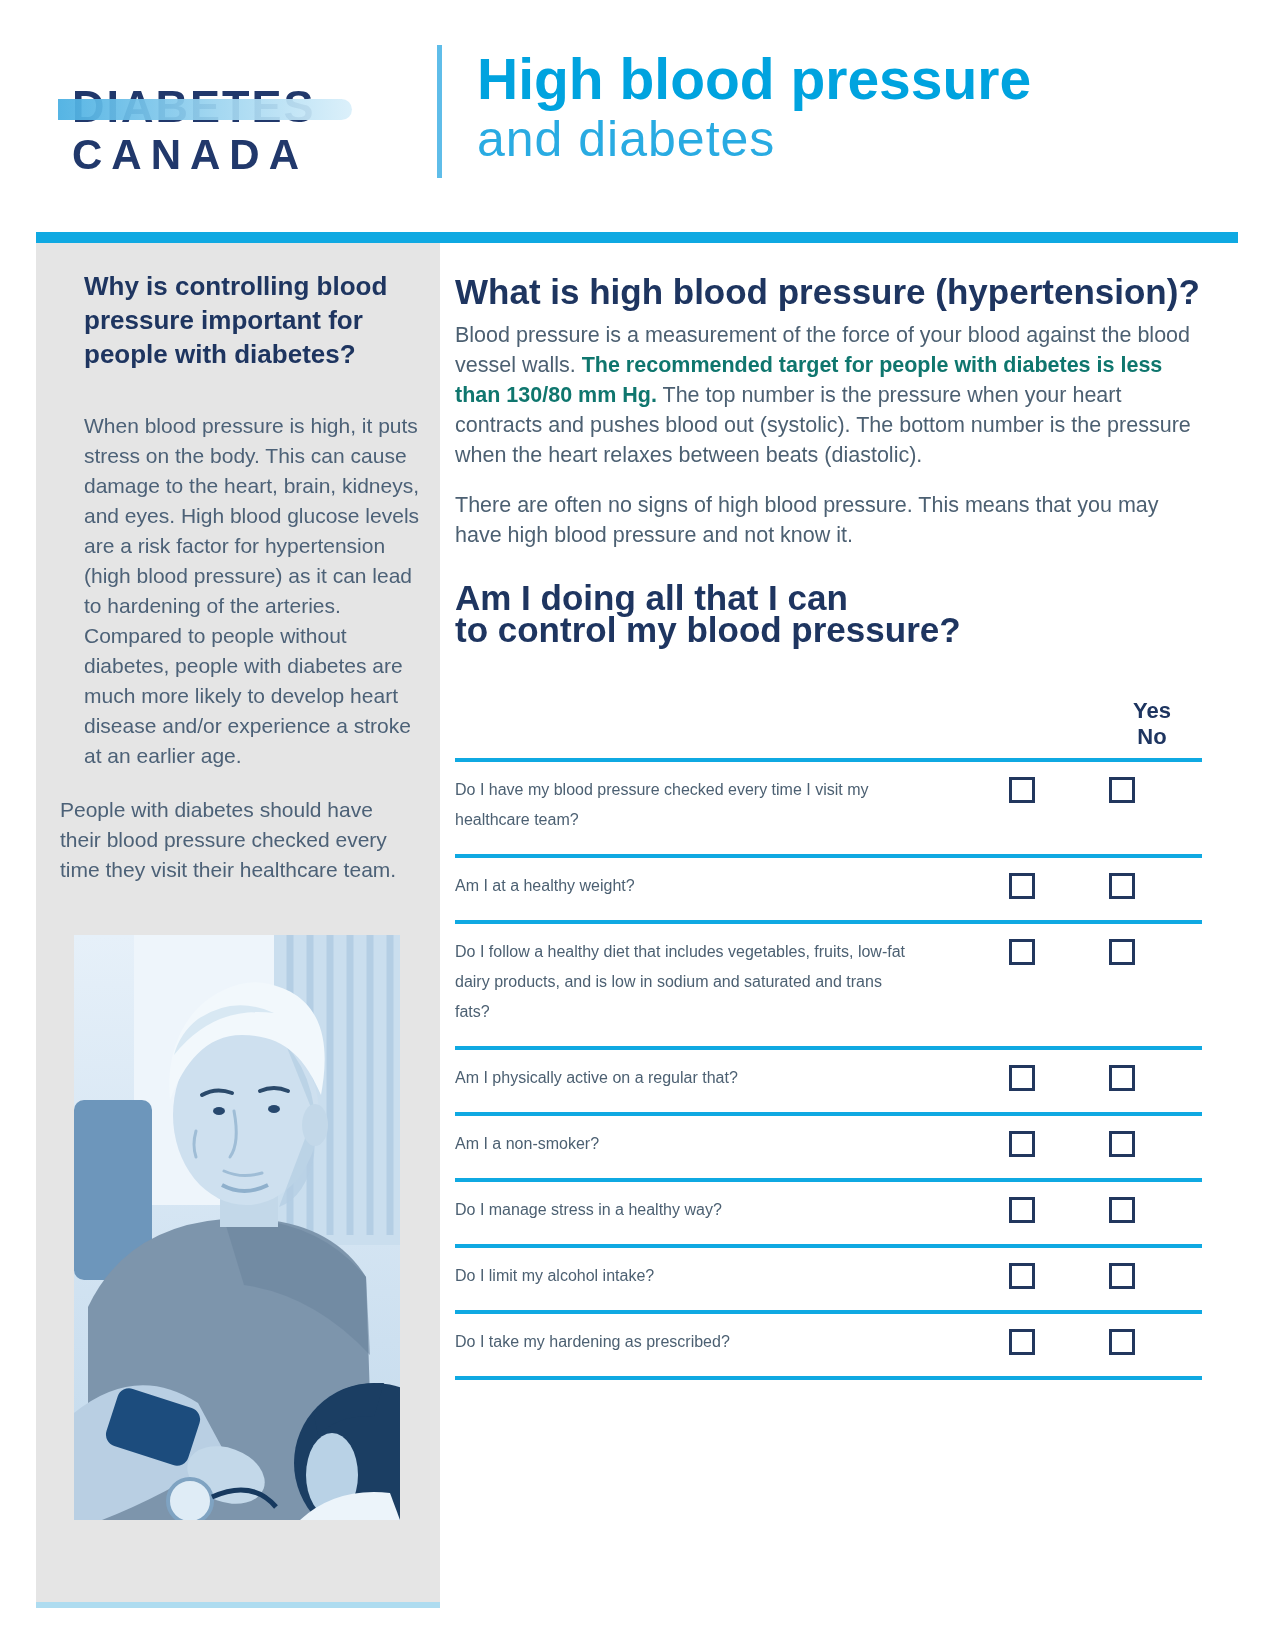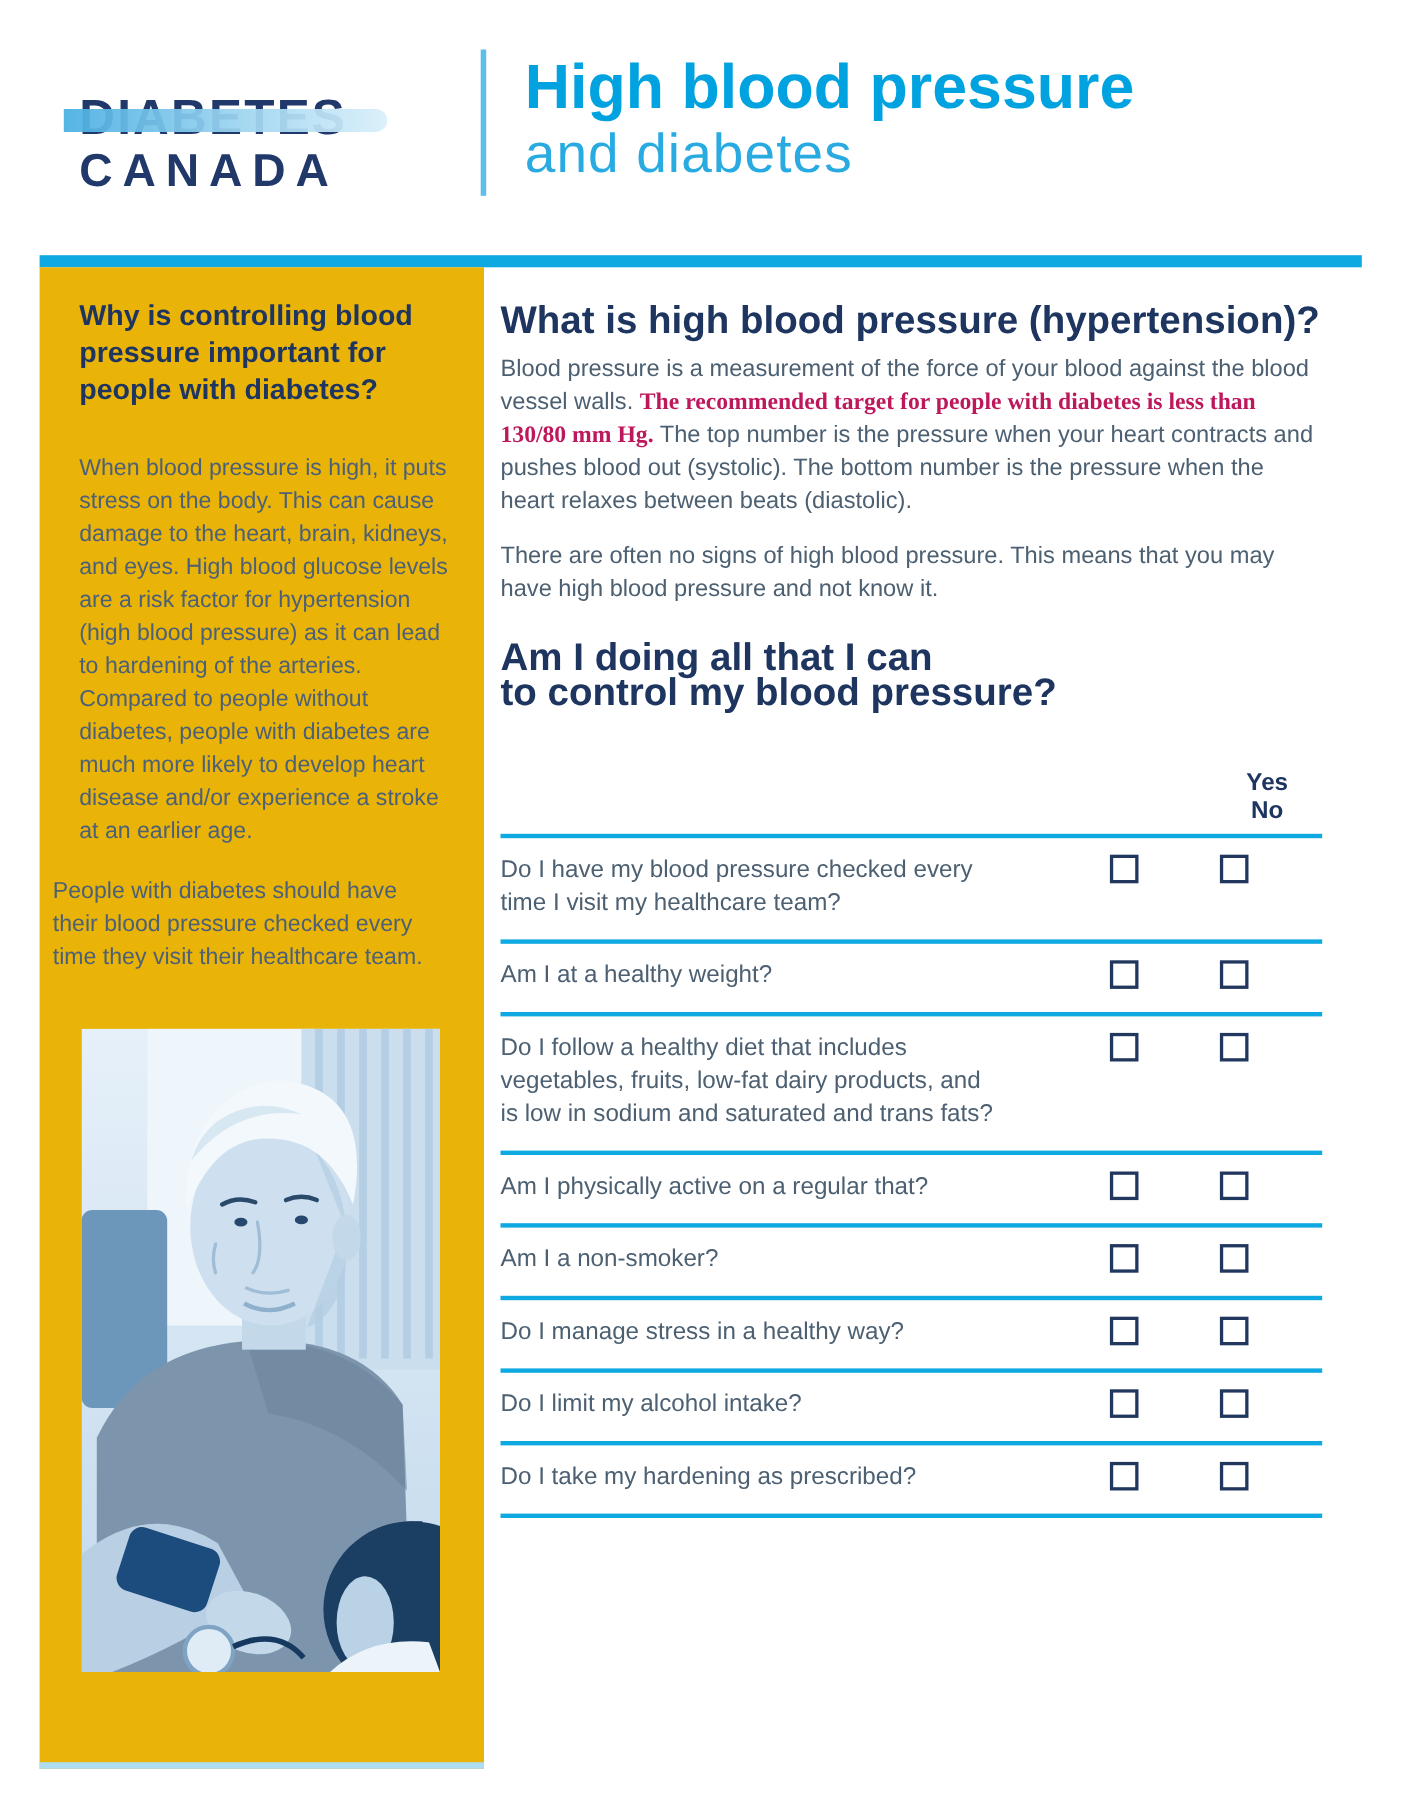--- a/index.html
+++ b/index.html
@@ -14,43 +14,43 @@
       background:linear-gradient(90deg,#49afe2 0%,#9ed5f0 55%,#d9effa 100%);
       border-radius:0 11px 11px 0;opacity:.93;}
   .logo-l2{font-size:42px;font-weight:700;color:#21386b;letter-spacing:9px;line-height:45px;margin-top:3px;}
   .v-divider{left:437px;top:45px;width:5px;height:133px;background:#5fbde9;}
   .title-wrap{left:477px;top:48px;}
   .title-bold{font-size:57px;font-weight:700;color:#00a3df;line-height:62px;letter-spacing:0;}
   .title-light{font-size:50px;font-weight:400;color:#29abe2;line-height:58px;letter-spacing:1px;}
   .top-bar{left:36px;top:232px;width:1202px;height:11px;background:#0fa9e2;}
 
   
-  .sidebar{left:36px;top:243px;width:404px;height:1365px;background:#eab308;
-           border-bottom:6px solid #aedcf0;box-sizing:border-box;}
+  .sidebar{left:36px;top:243px;width:404px;height:1365px;background:#e5e5e5;
+           border-bottom:6px solid #aedcf0;box-sizing:border-box;padding-left:12px;}
   .sb-heading{margin:26px 32px 0 36px;width:322px;font-size:26px;font-weight:700;
               color:#1e3560;line-height:34px;}
   .sb-para{margin:40px 28px 0 36px;width:340px;font-size:21px;color:#4c6177;line-height:30px;}
   .sb-para + .sb-para{margin-top:24px;margin-left:12px;}
   .sb-photo{position:absolute;left:38px;top:692px;width:326px;height:585px;overflow:hidden;}
 
   
   .main{left:455px;top:0;width:747px;}
   .h2{font-size:35px;font-weight:700;color:#1e3560;line-height:32px;}
   .h2.first{margin-top:276px;}
   .para{margin-top:12px;font-size:21.5px;color:#4c6072;line-height:30px;}
   .para + .para{margin-top:20px;}
-  .bold-navy{font-weight:700;color:#be185d;font-family:Liberation Serif, serif;}
+  .bold-navy{font-weight:700;color:#0f766e;}
   .h2.quiz{margin-top:32px;}
 
   
   .table{margin-top:52px;}
   .check-head{display:flex;align-items:flex-end;padding-bottom:8px;border-bottom:4px solid #0fa9e2;flex-direction:column;}
   .check-row{display:flex;align-items:flex-start;padding:13px 0 19px;border-bottom:4px solid #0fa9e2;}
   .q-spacer{width:472px;}
-  .q-text{width:472px;font-size:22px;color:#4c6072;line-height:30px;padding-right:16px;box-sizing:border-box;}
+  .q-text{width:472px;font-size:16px;color:#4c6072;line-height:30px;padding-right:16px;box-sizing:border-box;}
   .gap{flex:1;}
   .col{width:100px;display:flex;justify-content:center;}
   .col-end{width:30px;}
   .col-label{font-size:22px;font-weight:700;color:#1e3560;}
   .checkbox{width:26px;height:26px;border:3px solid #22375e;background:#ffffff;margin-top:2px;box-sizing:border-box;}
 </style>
 </head>
 <body>
 
 <div class="abs logo">

